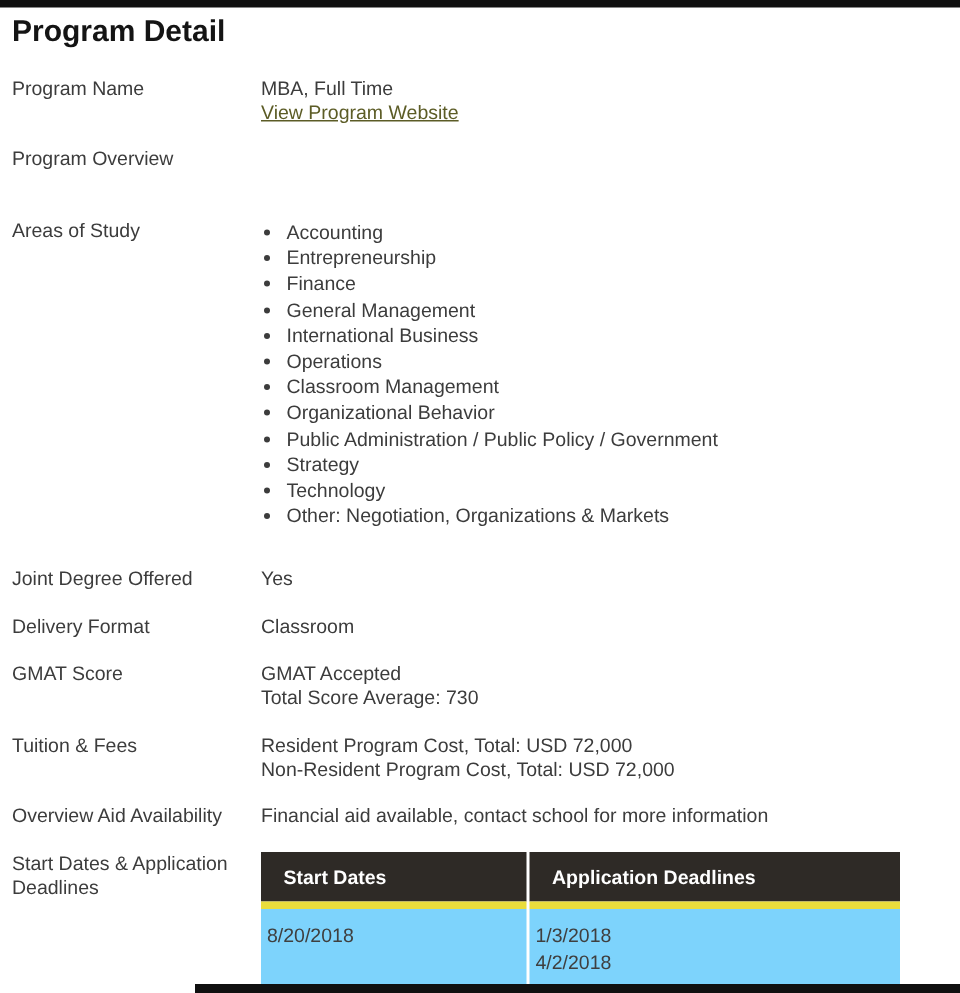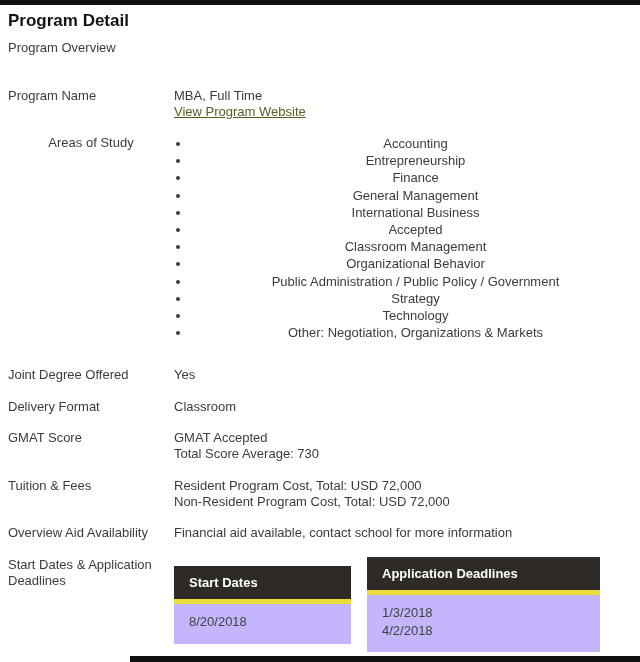--- a/index.html
+++ b/index.html
@@ -9,88 +9,88 @@
     font-family:"Liberation Sans", sans-serif;
     color:#3c3c3c; font-size:13px;
     -webkit-font-smoothing:antialiased;
   }
   .topbar { position:absolute; top:0; left:0; right:0; height:5px; background:#101010; }
   .bottombar { position:absolute; bottom:0; left:130px; right:0; height:6px; background:#101010; }
 
   .page { padding:11px 0 0 8px; }
 
   h1.page-title {
-    margin:0 0 9px 0; padding:0;
-    font-size:17px; line-height:20px; font-weight:bold; color:#141414;
+    margin:0 0 20px 0; padding:0;
+    font-size:20px; line-height:20px; font-weight:bold; color:#141414;
   }
 
   .row { display:flex; align-items:flex-start; }
   .row .label { width:166px; flex-shrink:0; line-height:16px; color:#3c3c3c; }
   .row .value { flex:1; line-height:16px; color:#3c3c3c; }
 
   .mb15 { margin-bottom:15px; }
   .mb16 { margin-bottom:16px; }
-  .mb26 { margin-bottom:26px;text-align:center; }
+  .mb26 { margin-bottom:26px; }
   .mb32 { margin-bottom:32px; }
 
   a.site-link { color:#5c5c26; text-decoration:underline; }
 
   ul.bullets {
     margin:0; padding:0 0 0 17px;
     list-style:disc outside;
   }
   ul.bullets li { line-height:17.2px; color:#3c3c3c; }
 
-  .sd-table { display:flex; gap:16px; width:426px;align-items:center; }
+  .sd-table { display:flex; gap:2px; width:426px; }
   .sd-col { display:flex; flex-direction:column; }
   .sd-col1 { width:177px; }
   .sd-col2 { flex:1;border-radius:19px; }
   .sd-th {
     background:#2e2a26; color:#ffffff; font-weight:bold;
     height:33px; line-height:33px; padding-left:15px; font-size:13px;
     white-space:nowrap; overflow:hidden;
   }
   .sd-accent { height:5px; background:#e9dd3d; }
   .sd-td {
-    flex:1; background:#c4b5fd;
-    padding:9px 0 13px 15px; line-height:17.5px; color:#3f3f3f;
+    flex:1; background:#7dd3fc;
+    padding:9px 0 13px 4px; line-height:17.5px; color:#3f3f3f;
   }
 </style>
 </head>
 <body>
 
 <div class="topbar"></div>
 
 <div class="page">
 
   <h1 class="page-title">Program Detail</h1>
 
-  <div class="row mb32">
-    <div class="label">Program Overview</div>
-    <div class="value"></div>
-  </div>
-
   <div class="row mb15">
     <div class="label">Program Name</div>
     <div class="value">
       <div>MBA, Full Time</div>
       <a href="#" class="site-link">View Program Website</a>
     </div>
+  </div>
+
+  <div class="row mb32">
+    <div class="label">Program Overview</div>
+    <div class="value"></div>
   </div>
 
   <div class="row mb26">
     <div class="label">Areas of Study</div>
     <div class="value">
       <ul class="bullets">
         <li>Accounting</li>
         <li>Entrepreneurship</li>
         <li>Finance</li>
         <li>General Management</li>
         <li>International Business</li>
-        <li>Accepted</li>
+        <li>Operations</li>
         <li>Classroom Management</li>
         <li>Organizational Behavior</li>
         <li>Public Administration / Public Policy / Government</li>
         <li>Strategy</li>
         <li>Technology</li>
         <li>Other: Negotiation, Organizations &amp; Markets</li>
       </ul>
     </div>
   </div>
 

